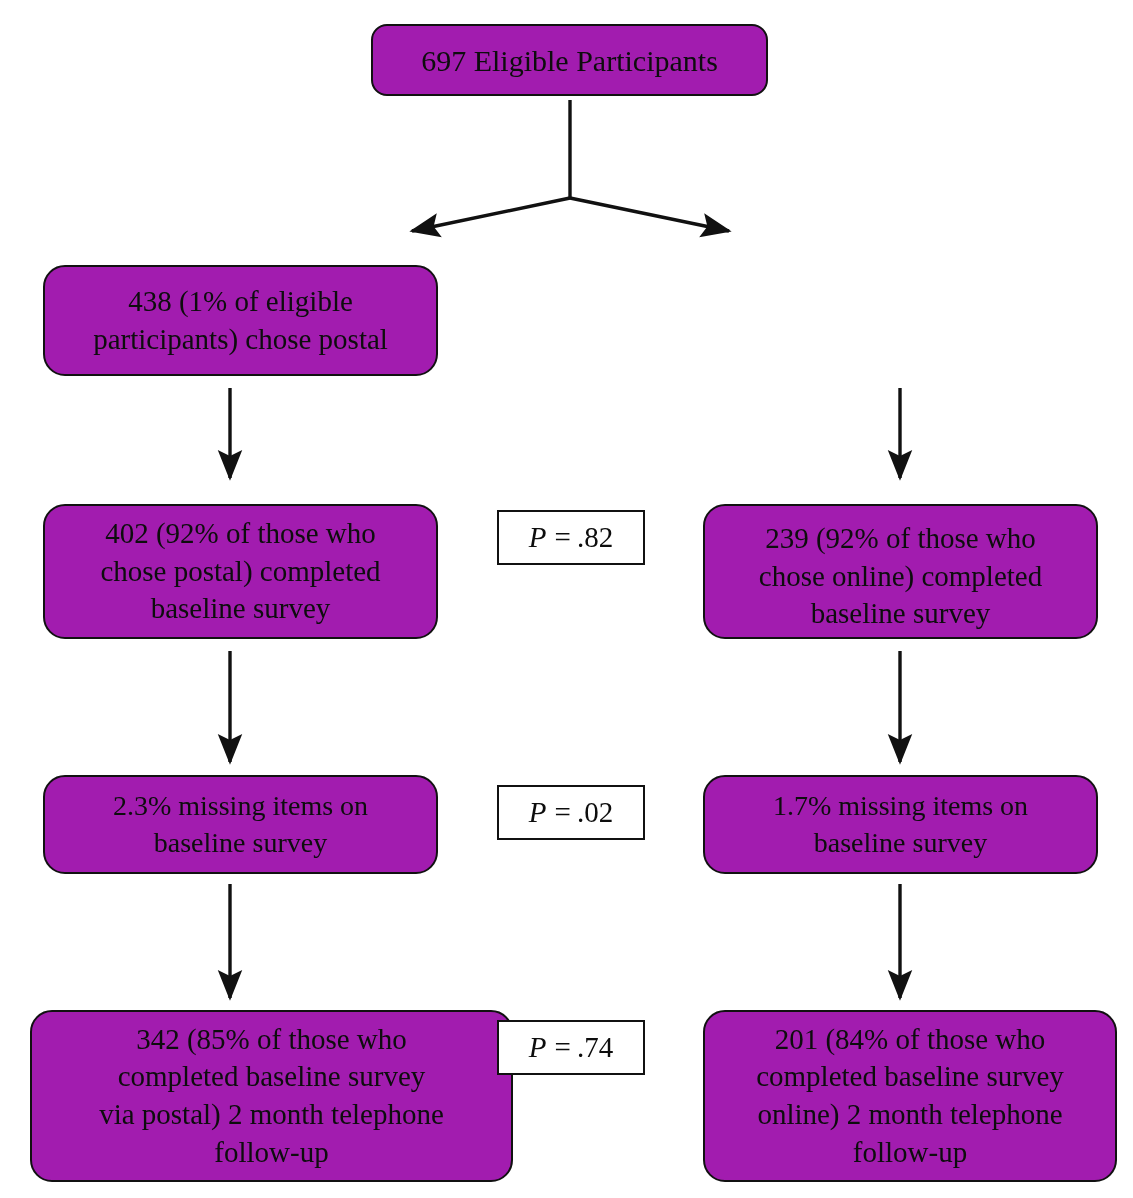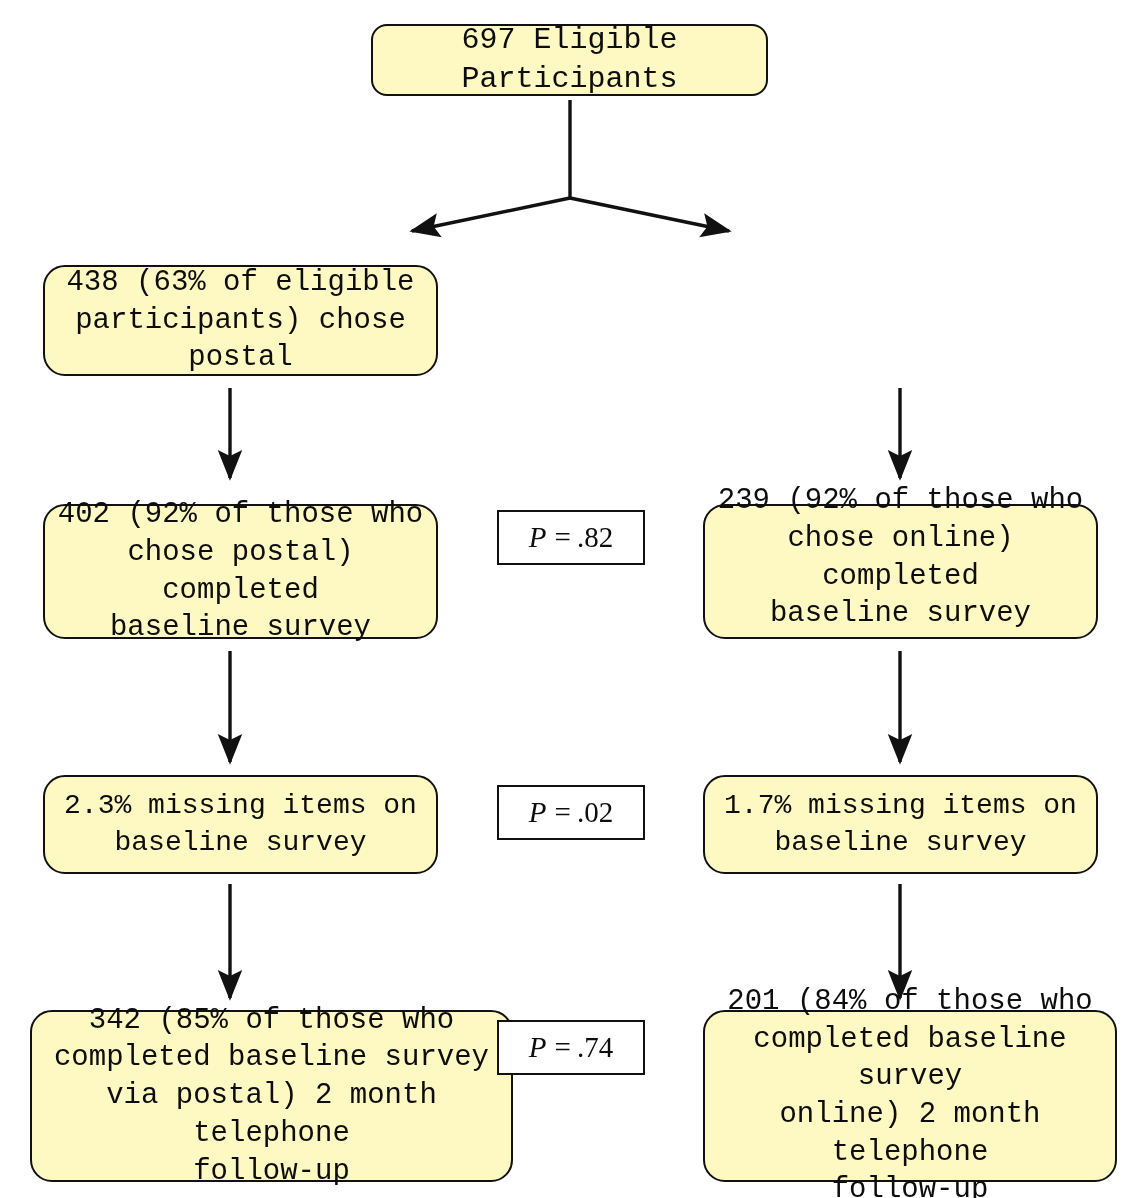--- a/index.html
+++ b/index.html
@@ -22,30 +22,29 @@
     top: 0;
     width: 1133px;
     height: 1198px;
     pointer-events: none;
   }
   .node {
     position: absolute;
     box-sizing: border-box;
     border: 2.5px solid #111111;
     border-radius: 22px;
-    background: #fef9c3;
+    background: #a21caf;
     display: flex;
     align-items: center;
     justify-content: center;
     text-align: center;
     color: #0d0d0d;
     line-height: 1.30;
     padding: 4px 12px;
     z-index: 2;
-    font-family: Liberation Mono, monospace;
   }
   .node .txt {
     display: block;
     white-space: pre-line;
   }
   .node.root {
     font-size: 30px;
     border-radius: 16px;
   }
   .node.lvl2 { font-size: 29px; }
@@ -109,26 +108,26 @@
     <g>
       <line x1="900" y1="884" x2="900" y2="998" stroke="#111111" stroke-width="3.4" marker-end="url(#arrowFill)"></line>
     </g>
   </svg>
 
   <div class="node root" style="left:371px; top:24px; width:397px; height:72px;">
     <span class="txt">697 Eligible Participants</span>
   </div>
 
   <div class="node lvl2" style="left:43px; top:265px; width:395px; height:111px;">
-    <span class="txt">438 (63% of eligible
+    <span class="txt">438 (1% of eligible
 participants) chose postal</span>
   </div>
 
 
-  <div class="node lvl3" style="left:43px; top:504px; width:395px; height:135px;justify-content:flex-end;">
+  <div class="node lvl3" style="left:43px; top:504px; width:395px; height:135px;">
     <span class="txt">402 (92% of those who
 chose postal) completed
 baseline survey</span>
   </div>
 
   <div class="node lvl3" style="left:703px; top:504px; width:395px; height:135px;align-items:flex-end;">
     <span class="txt">239 (92% of those who
 chose online) completed
 baseline survey</span>
   </div>

